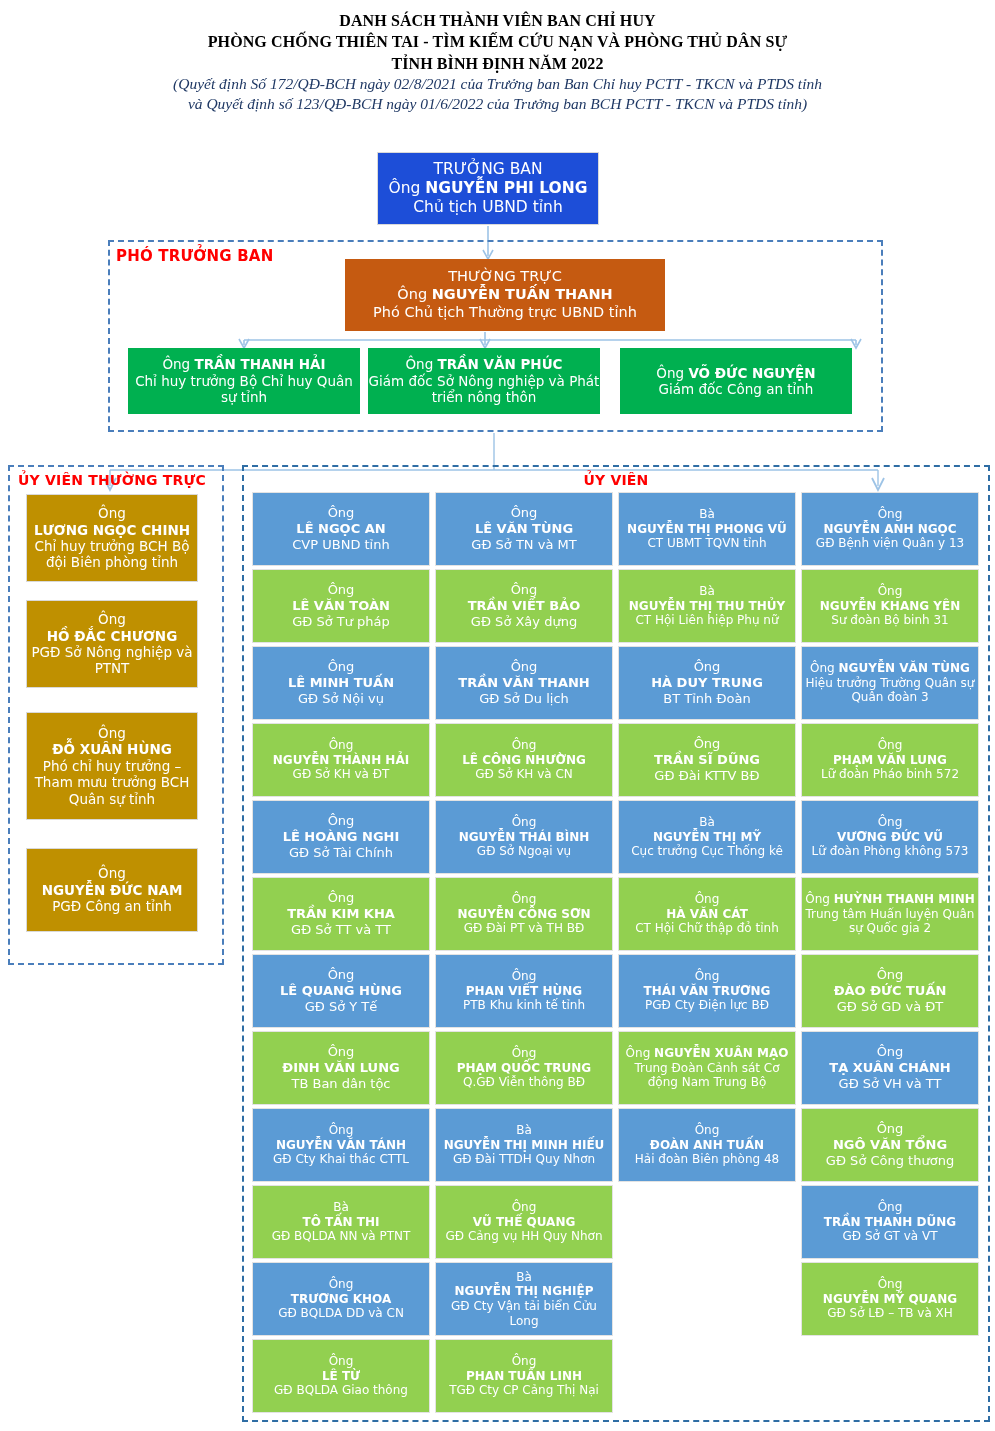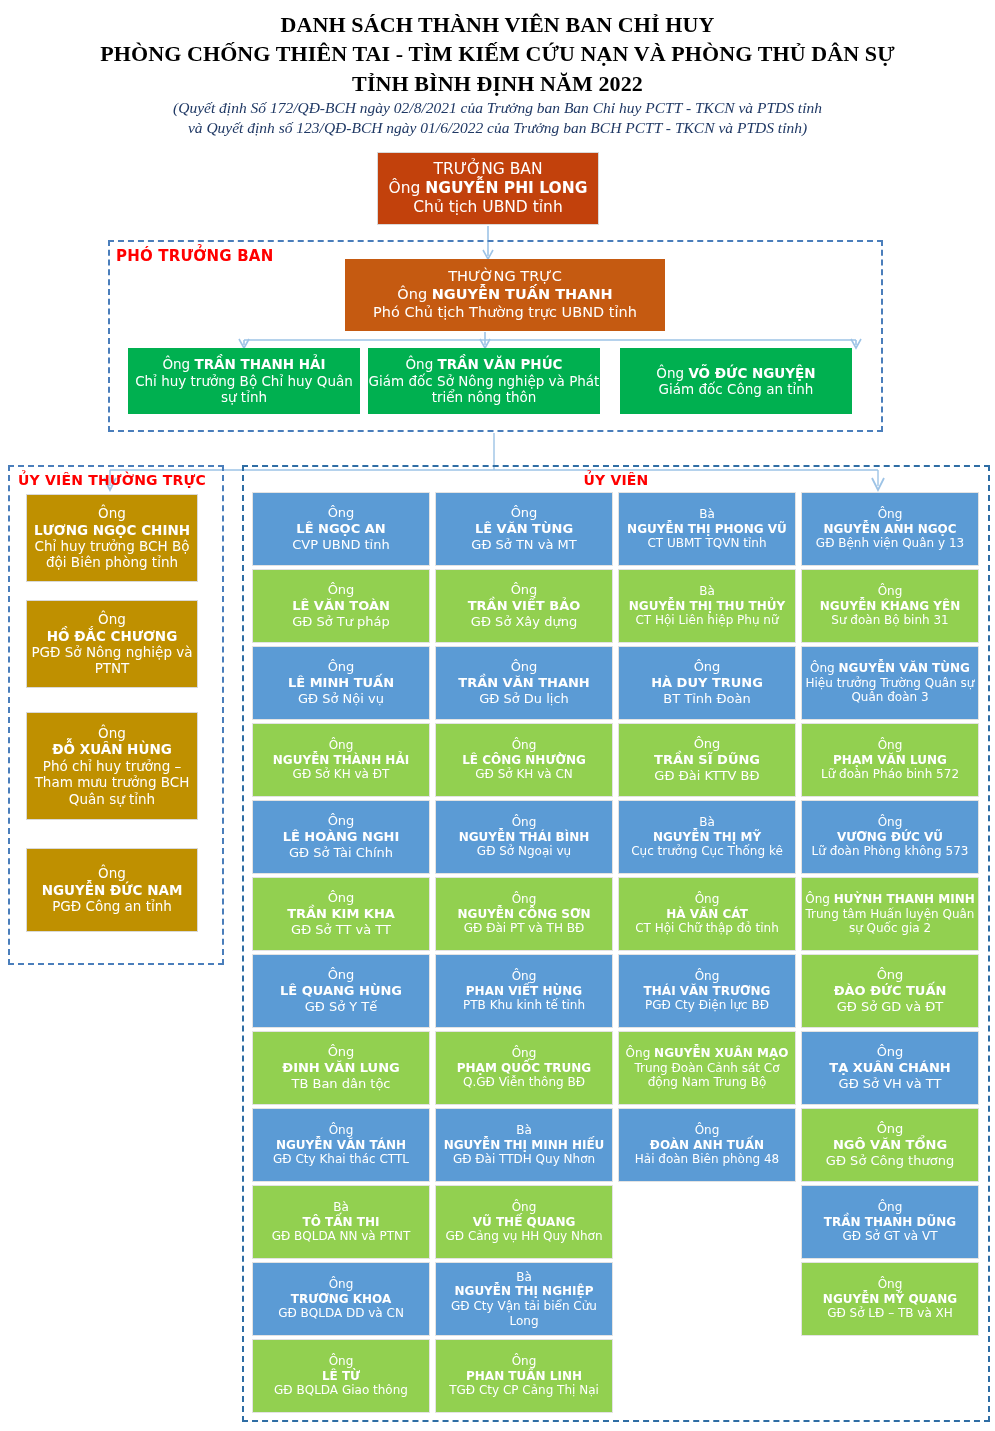--- a/index.html
+++ b/index.html
@@ -16,21 +16,21 @@
   }
 
   
   .title-block {
     text-align: center;
     padding-top: 10px;
   }
   .title-line {
     font-family: "Liberation Serif", "DejaVu Serif", serif;
     font-weight: bold;
-    font-size: 22px;
+    font-size: 16px;
     color: #000000;
     line-height: 1.33;
     letter-spacing: 0.1px;
   }
   .subtitle-line {
     font-family: "Liberation Serif", "DejaVu Serif", serif;
     font-style: italic;
     font-size: 15.5px;
     color: #1f3864;
     line-height: 1.32;
@@ -50,21 +50,21 @@
   .box .ln { display: block; width: 100%; }
   .box .nm { font-weight: bold; }
 
   
   .chairman {
     position: absolute;
     left: 377px;
     top: 152px;
     width: 222px;
     height: 73px;
-    background: #c2410c;
+    background: #1d4ed8;
     border: 1px solid #d9d9d9;
     font-size: 15.5px;
   }
 
   
   .group-deputy {
     position: absolute;
     left: 108px;
     top: 240px;
     width: 775px;

